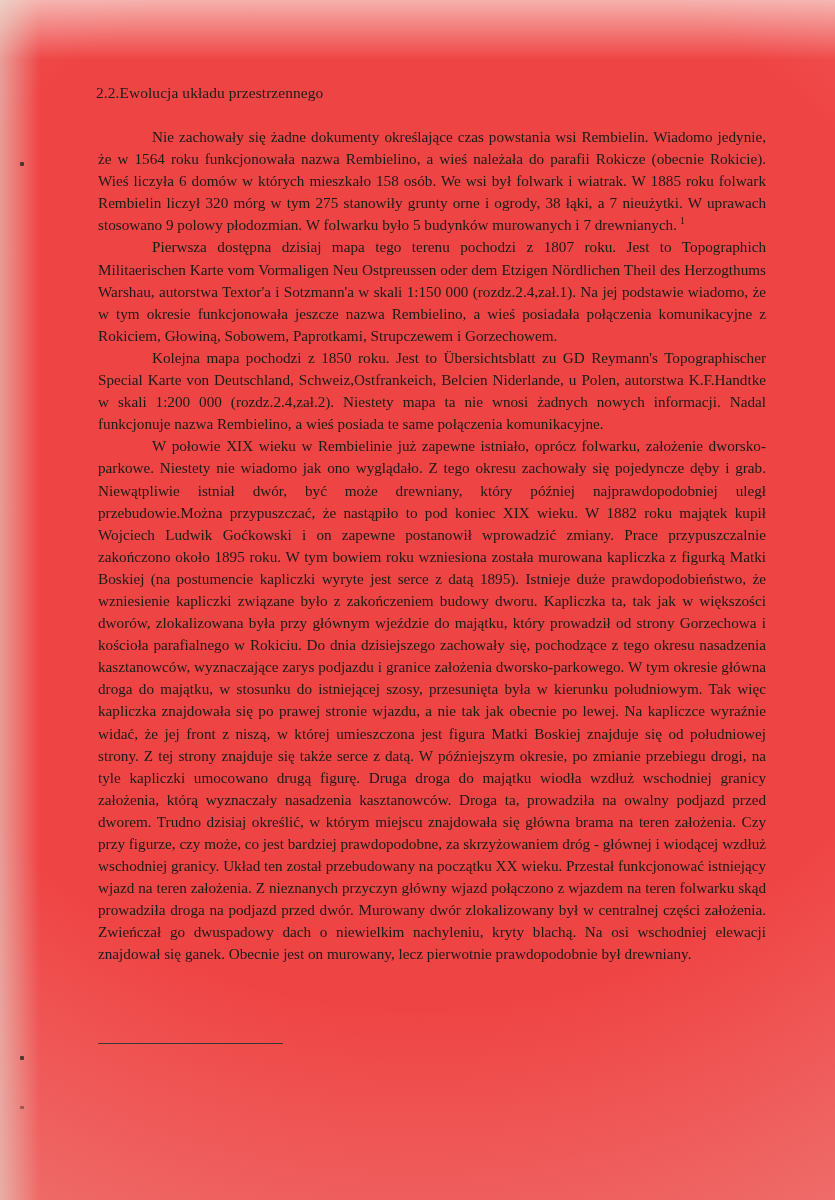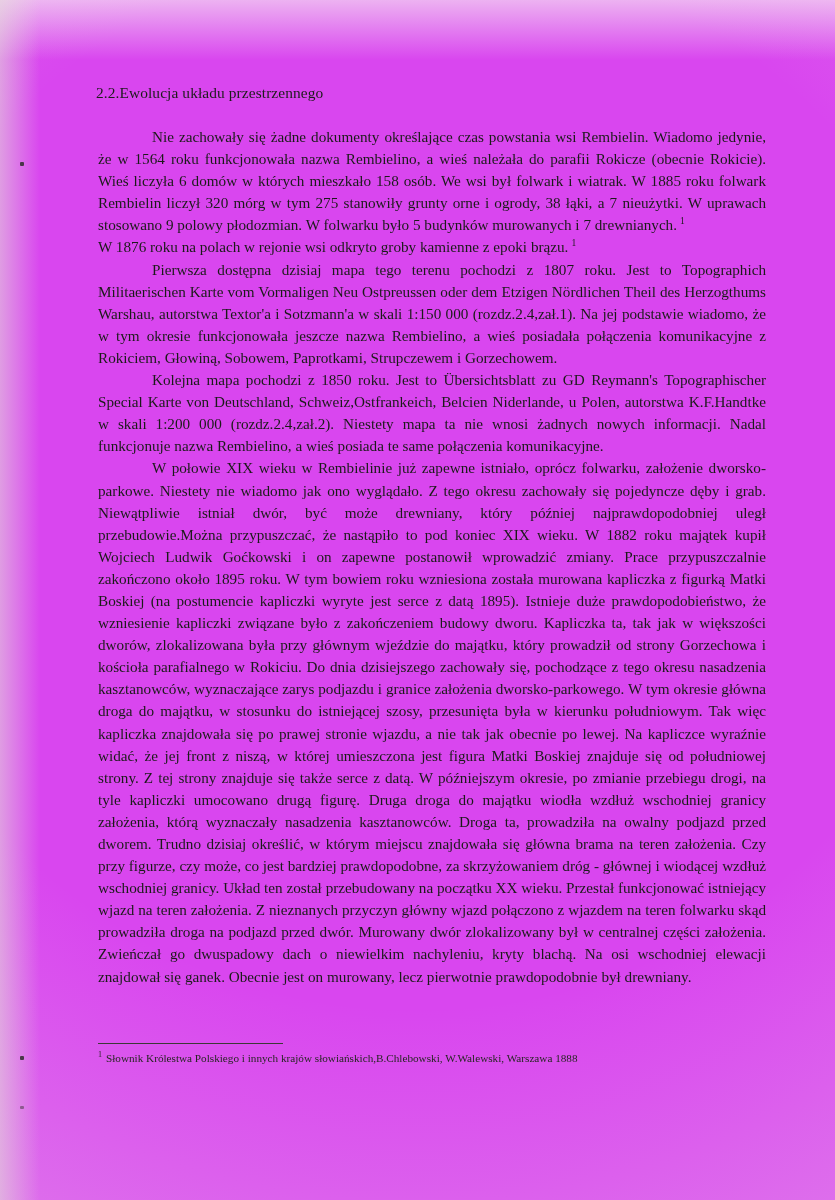--- a/index.html
+++ b/index.html
@@ -7,21 +7,21 @@
     padding: 0;
     background: #ffffff;
   }
   body {
     font-family: "Liberation Serif", "DejaVu Serif", serif;
   }
   .page {
     position: relative;
     width: 835px;
     height: 1200px;
-    background: #d946ef;
+    background: #ef4444;
     overflow: hidden;
     box-sizing: border-box;
   }
   
   .page::before {
     content: "";
     position: absolute;
     inset: 0;
     background:
       linear-gradient(90deg, rgba(228,228,216,.55) 0px, rgba(255,255,255,0) 40px),
@@ -112,33 +112,31 @@
 
   <div class="content">
 
     <div class="heading">2.2.Ewolucja układu przestrzennego</div>
 
     <div class="body-block">
 
       <p class="para indent"><span>Nie zachowały się żadne dokumenty określające czas powstania wsi Rembielin. Wiadomo jedynie, że w 1564 roku funkcjonowała nazwa Rembielino, a wieś należała do parafii Rokicze (obecnie Rokicie). Wieś liczyła 6 domów w których mieszkało 158 osób. We wsi był folwark i wiatrak. W 1885 roku folwark Rembielin liczył 320 mórg w tym 275 stanowiły grunty orne i ogrody, 38 łąki, a 7 nieużytki. W uprawach stosowano 9 polowy płodozmian. W folwarku było 5 budynków murowanych i 7 drewnianych.</span><sup class="fn">1</sup></p>
 
 
-      <p class="para flush"><span>W 1876 roku na polach w rejonie wsi odkryto groby kamienne z epoki brązu.</span><sup class="fn">1</sup></p>
 
       <p class="para indent"><span>Pierwsza dostępna dzisiaj mapa tego terenu pochodzi z 1807 roku. Jest to Topographich Militaerischen Karte vom Vormaligen Neu Ostpreussen oder dem Etzigen Nördlichen Theil des Herzogthums Warshau, autorstwa Textor'a i Sotzmann'a w skali 1:150 000 (rozdz.2.4,zał.1). Na jej podstawie wiadomo, że w tym okresie funkcjonowała jeszcze nazwa Rembielino, a wieś posiadała połączenia komunikacyjne z Rokiciem, Głowiną, Sobowem, Paprotkami, Strupczewem i Gorzechowem.</span></p>
 
       <p class="para indent"><span>Kolejna mapa pochodzi z 1850 roku. Jest to Übersichtsblatt zu GD Reymann's Topographischer Special Karte von Deutschland, Schweiz,Ostfrankeich, Belcien Niderlande, u Polen, autorstwa K.F.Handtke w skali 1:200 000 (rozdz.2.4,zał.2). Niestety mapa ta nie wnosi żadnych nowych informacji. Nadal funkcjonuje nazwa Rembielino, a wieś posiada te same połączenia komunikacyjne.</span></p>
 
       <p class="para indent"><span>W połowie XIX wieku w Rembielinie już zapewne istniało, oprócz folwarku, założenie dworsko-parkowe. Niestety nie wiadomo jak ono wyglądało. Z tego okresu zachowały się pojedyncze dęby i grab. Niewątpliwie istniał dwór, być może drewniany, który później najprawdopodobniej uległ przebudowie.Można przypuszczać, że nastąpiło to pod koniec XIX wieku. W 1882 roku majątek kupił Wojciech Ludwik Goćkowski i on zapewne postanowił wprowadzić zmiany. Prace przypuszczalnie zakończono około 1895 roku. W tym bowiem roku wzniesiona została murowana kapliczka z figurką Matki Boskiej (na postumencie kapliczki wyryte jest serce z datą 1895). Istnieje duże prawdopodobieństwo, że wzniesienie kapliczki związane było z zakończeniem budowy dworu. Kapliczka ta, tak jak w większości dworów, zlokalizowana była przy głównym wjeździe do majątku, który prowadził od strony Gorzechowa i kościoła parafialnego w Rokiciu. Do dnia dzisiejszego zachowały się, pochodzące z tego okresu nasadzenia kasztanowców, wyznaczające zarys podjazdu i granice założenia dworsko-parkowego. W tym okresie główna droga do majątku, w stosunku do istniejącej szosy, przesunięta była w kierunku południowym. Tak więc kapliczka znajdowała się po prawej stronie wjazdu, a nie tak jak obecnie po lewej. Na kapliczce wyraźnie widać, że jej front z niszą, w której umieszczona jest figura Matki Boskiej znajduje się od południowej strony. Z tej strony znajduje się także serce z datą. W późniejszym okresie, po zmianie przebiegu drogi, na tyle kapliczki umocowano drugą figurę. Druga droga do majątku wiodła wzdłuż wschodniej granicy założenia, którą wyznaczały nasadzenia kasztanowców. Droga ta, prowadziła na owalny podjazd przed dworem. Trudno dzisiaj określić, w którym miejscu znajdowała się główna brama na teren założenia. Czy przy figurze, czy może, co jest bardziej prawdopodobne, za skrzyżowaniem dróg - głównej i wiodącej wzdłuż wschodniej granicy. Układ ten został przebudowany na początku XX wieku. Przestał funkcjonować istniejący wjazd na teren założenia. Z nieznanych przyczyn główny wjazd połączono z wjazdem na teren folwarku skąd prowadziła droga na podjazd przed dwór. Murowany dwór zlokalizowany był w centralnej części założenia. Zwieńczał go dwuspadowy dach o niewielkim nachyleniu, kryty blachą. Na osi wschodniej elewacji znajdował się ganek. Obecnie jest on murowany, lecz pierwotnie prawdopodobnie był drewniany.</span></p>
 
     </div>
 
     <div class="footnote-zone">
       <div class="fn-rule"></div>
-      <div class="footnote-text"><sup>1</sup><span>Słownik Królestwa Polskiego i innych krajów słowiańskich,B.Chlebowski, W.Walewski, Warszawa 1888</span></div>
     </div>
 
   </div>
 
   <div class="speck" style="left:20px;  top:162px;  width:4px; height:4px;"></div>
   <div class="speck" style="left:20px;  top:1056px; width:4px; height:4px;"></div>
   <div class="speck" style="left:20px;  top:1106px; width:4px; height:3px; opacity:.45;"></div>
 
 </div>
 

